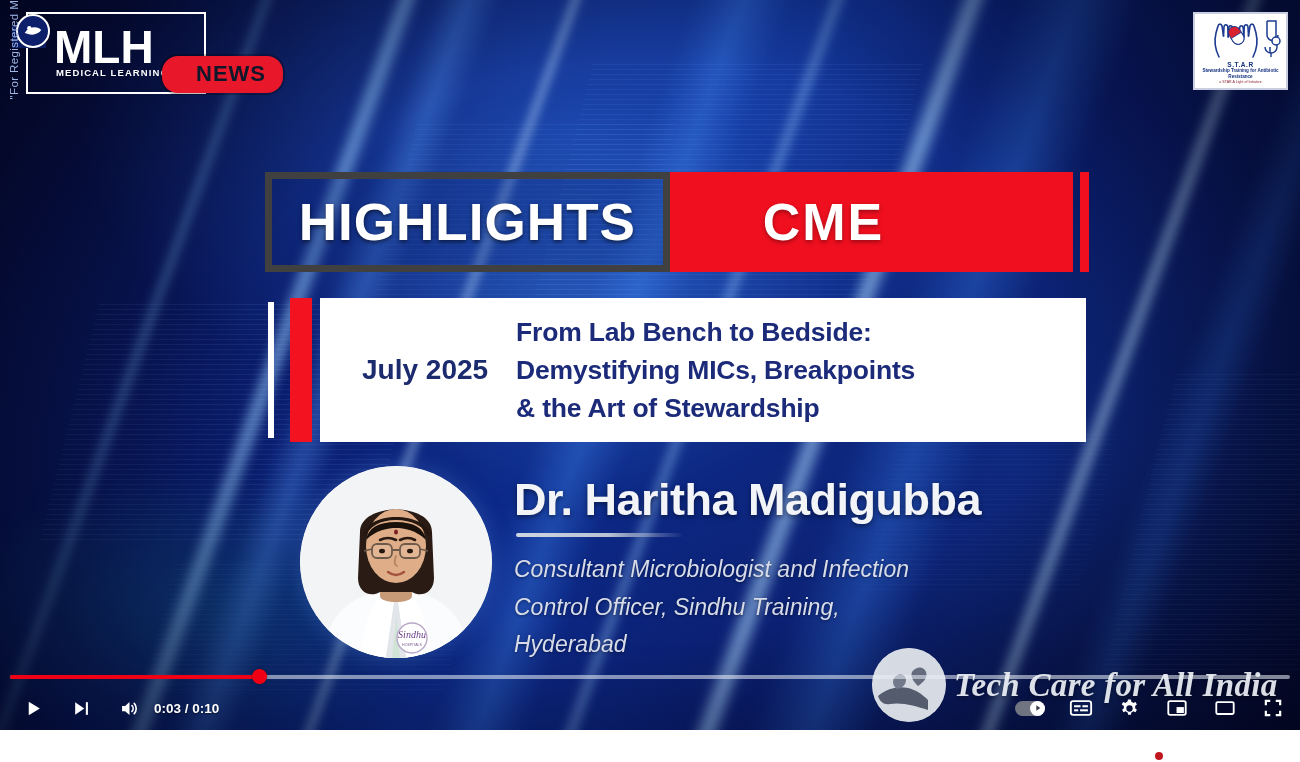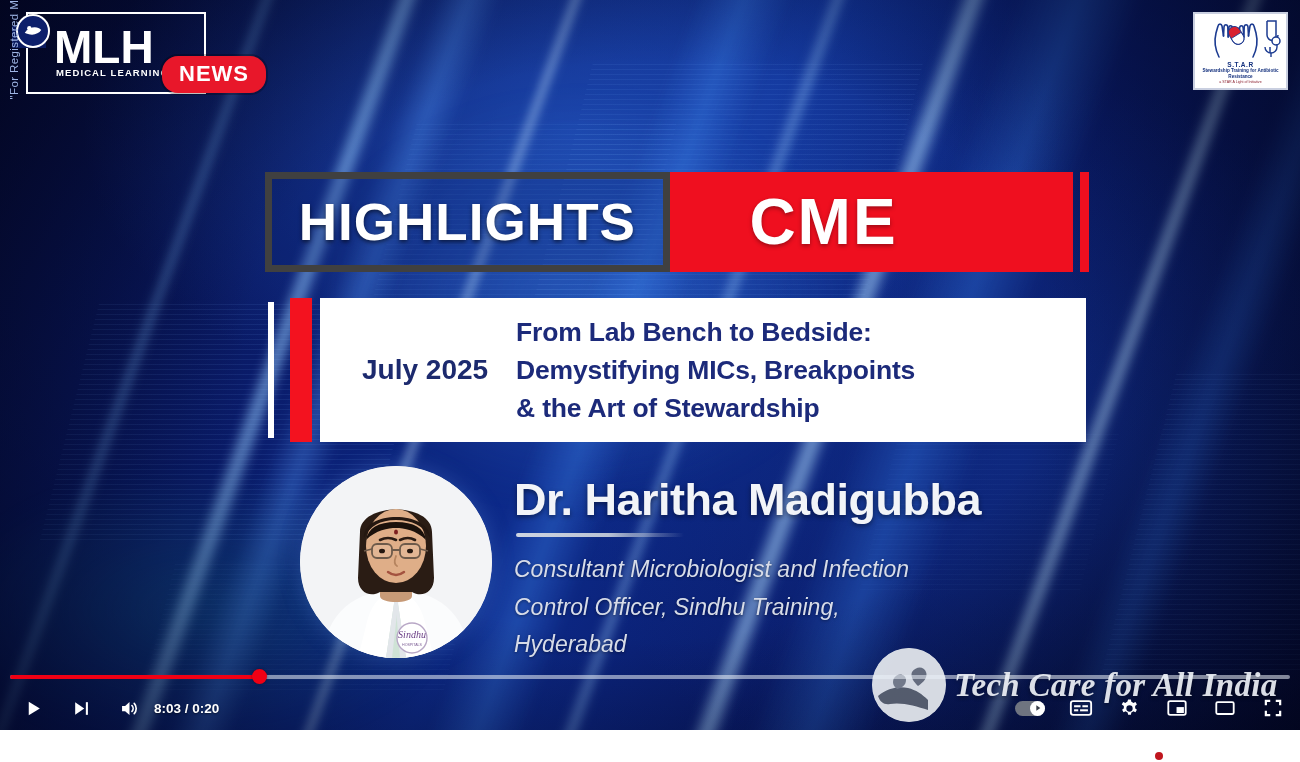--- a/index.html
+++ b/index.html
@@ -104,22 +104,22 @@
     font-size:46px; font-weight:bold; color:#fff;
     letter-spacing:0px; line-height:1; font-family:"Liberation Sans",sans-serif;
   }
   #mlh-sub{
     position:absolute; left:42px; top:57px;
     font-size:9.5px; font-weight:bold; color:#fff; letter-spacing:1.1px;
     font-family:"Liberation Sans",sans-serif;
   }
   #news-pill{
     position:absolute; left:148px; top:46px;
-    background:#e8172a; color:#ffffff;
-    padding:5px 17px 6px 17px;
+    background:#e8172a; color:#0f172a;
+    padding:5px 17px 6px 34px;
     border-radius:16px;
     font-size:22px; font-weight:bold; letter-spacing:1px;
     box-shadow:0 0 0 2px rgba(0,0,0,.25);
   }
   #medbytes-wrap{
     position:absolute; left:62px; top:82px; width:176px; height:26px;
   }
   #medbytes-slab{
     position:absolute; left:20px; top:0; width:156px; height:25px;
     background:#f2f2f0; transform:skewX(-12deg);
@@ -175,21 +175,21 @@
     font-family:"Liberation Sans",sans-serif;
     text-shadow:0 2px 4px rgba(0,0,0,.55);
     transform:scaleX(1.02);
   }
   #banner-cme{
     position:absolute; left:405px; top:0; width:403px; height:100px;
     background:#ef0f1f;
     display:flex; align-items:center; justify-content:center;
   }
   #banner-cme-txt{
-    font-size:64px; font-weight:bold; color:#ffffff; letter-spacing:2px;
+    font-size:52px; font-weight:bold; color:#ffffff; letter-spacing:2px;
     font-family:"Liberation Sans",sans-serif;
     text-shadow:0 2px 4px rgba(0,0,0,.35);
     margin-right:96px;
   }
   #banner-tick{
     position:absolute; left:815px; top:0; width:9px; height:100px; background:#ef0f1f;
   }
 
   
   #title-card{ position:absolute; left:268px; top:298px; width:818px; height:144px; z-index:5; }
@@ -522,21 +522,21 @@
       </div>
 
       <div class="ctl" id="btn-volume">
         <svg width="21" height="21" viewBox="0 0 24 24">
           <path d="M3.5 9 H7 L12 4.6 V19.4 L7 15 H3.5 Z"></path>
           <path d="M14.8 8.6 a5 5 0 0 1 0 6.8" fill="none" stroke="#fff" stroke-width="1.9" stroke-linecap="round"></path>
           <path d="M17.4 6.2 a8.6 8.6 0 0 1 0 11.6" fill="none" stroke="#fff" stroke-width="1.9" stroke-linecap="round"></path>
         </svg>
       </div>
 
-      <div id="time-display">8:03 / 0:20</div>
+      <div id="time-display">0:03 / 0:10</div>
 
       <div class="ctl" id="btn-autoplay">
         <div id="autoplay-toggle">
           <div id="autoplay-knob">
             <svg viewBox="0 0 24 24">
                 <path d="M7 4 L19 12 L7 20 Z"></path>
               </svg>
           </div>
         </div>
       </div>

